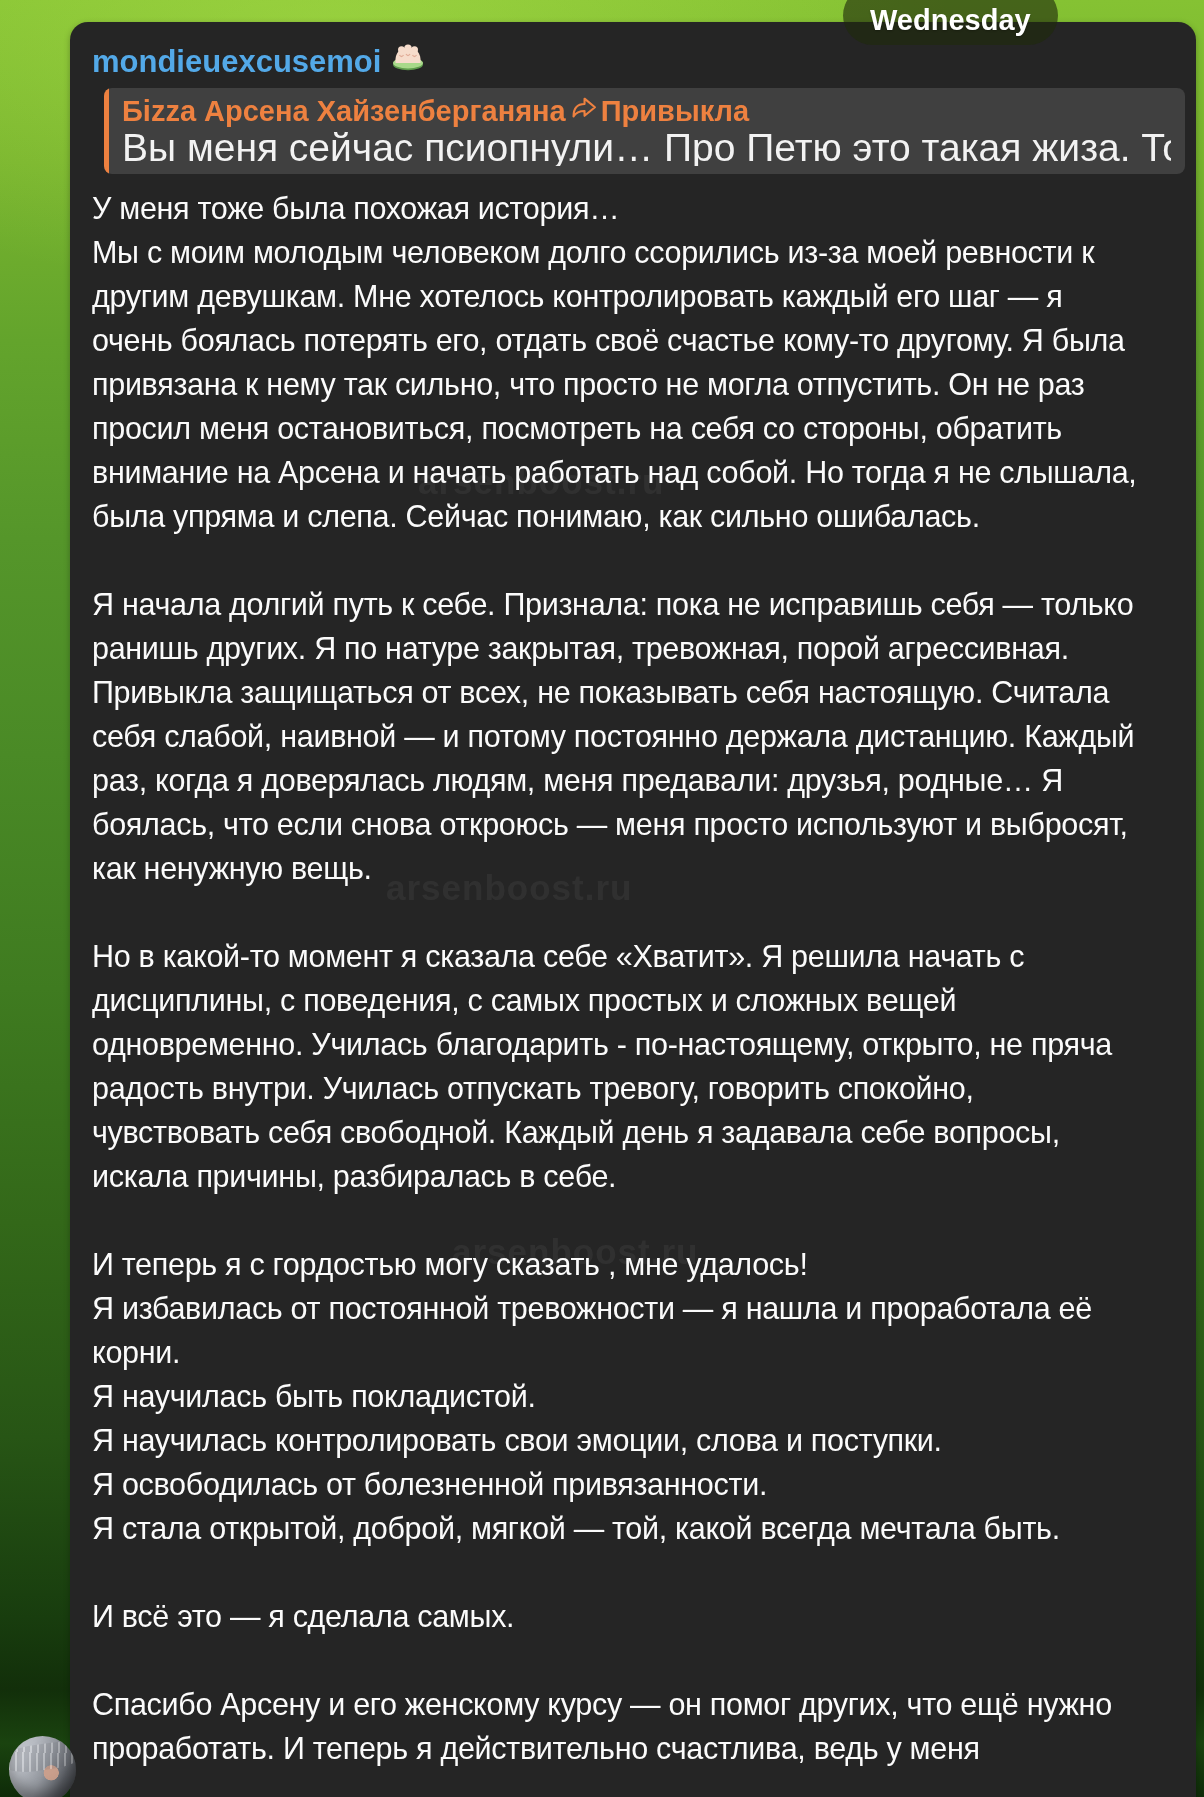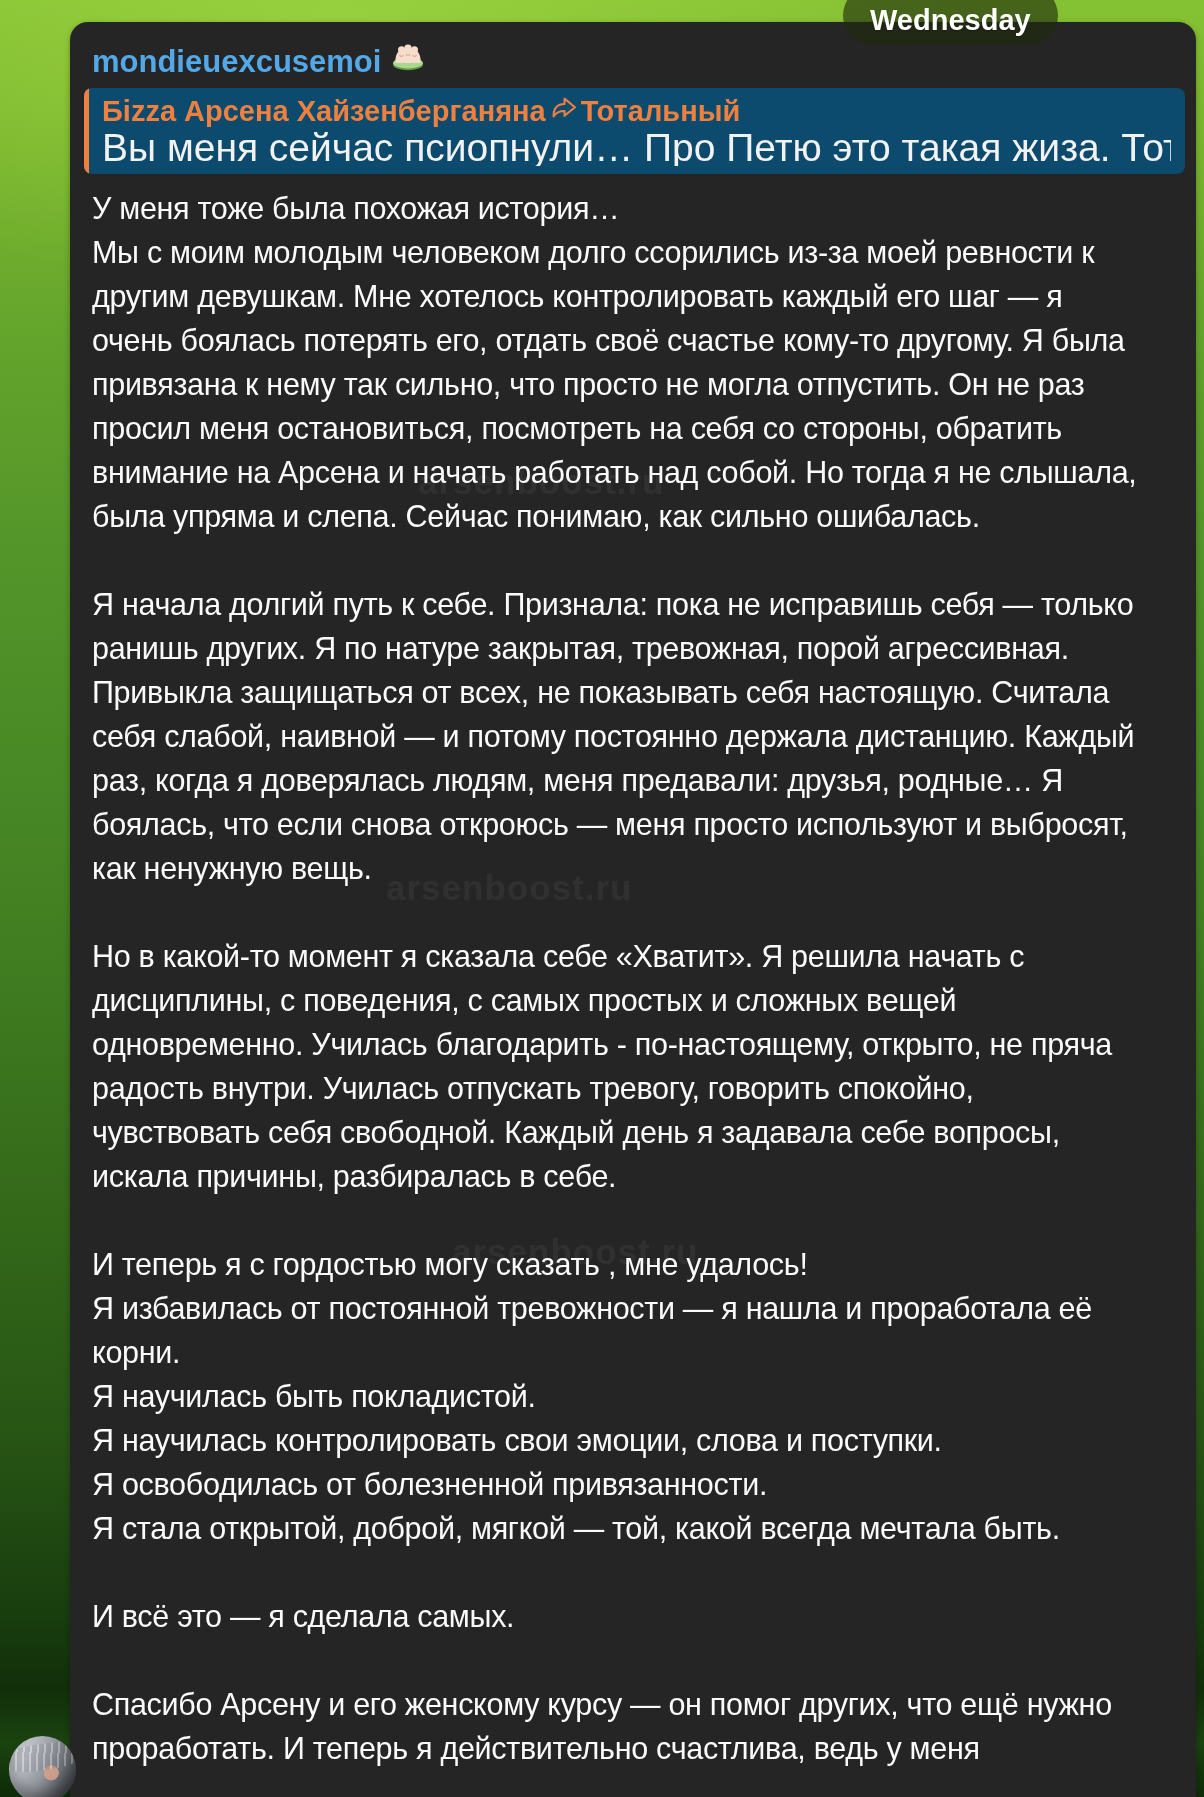--- a/index.html
+++ b/index.html
@@ -26,22 +26,22 @@
     box-sizing:border-box;padding:8px 0 0 0;
   }
   .username-row{
     margin:6px 36px 6px 22px;display:flex;align-items:flex-end;gap:9px;
     font-size:31px;font-weight:700;color:#53a9e8;line-height:40px;
   }
   .username-row .uname{white-space:nowrap;}
   .emoji-svg{display:inline-block;vertical-align:middle;}
   
   .quote{
-    position:relative;margin:4px 11px 8px 14px;
-    background:#0c4a6e;border-radius:8px;overflow:hidden;
+    position:relative;margin:4px 11px 8px 34px;
+    background:#404040;border-radius:8px;overflow:hidden;
     padding:5px 14px 8px 18px;box-sizing:border-box;
   }
   .quote::before{
     content:"";position:absolute;left:0;top:0;bottom:0;width:5px;background:#ee8140;
   }
   .quote-title{
     display:flex;align-items:center;gap:4px;
     color:#ee8140;font-weight:700;font-size:29px;line-height:36px;white-space:nowrap;overflow:hidden;
   }
   .quote-snippet{
@@ -105,21 +105,21 @@
     </div>
 
     <div class="quote">
       <div class="quote-title">
         <span>Бizza Арсена Хайзенберганяна</span>
         <span class="emoji-svg">
           <svg width="27" height="27" viewBox="0 0 26 26">
             <path d="M14 4.5 L24 12.8 L14 21 L14 16.3 C8.6 16.3 5.6 18.1 3.4 21.6 C3.4 13.4 7.6 9.6 14 9.6 Z" fill="none" stroke="#ee8140" stroke-width="2" stroke-linejoin="round"></path>
           </svg>
         </span>
-        <span>Тотальный</span>
+        <span>Привыкла</span>
       </div>
       <div class="quote-snippet">Вы меня сейчас псиопнули… Про Петю это такая жиза. Тотальный контрол…</div>
     </div>
 
     <div class="body">
       <p>У меня тоже была похожая история…
 Мы с моим молодым человеком долго ссорились из-за моей ревности к другим девушкам. Мне хотелось контролировать каждый его шаг — я очень боялась потерять его, отдать своё счастье кому-то другому. Я была привязана к нему так сильно, что просто не могла отпустить. Он не раз просил меня остановиться, посмотреть на себя со стороны, обратить внимание на Арсена и начать работать над собой. Но тогда я не слышала, была упряма и слепа. Сейчас понимаю, как сильно ошибалась.</p>
       <p>Я начала долгий путь к себе. Признала: пока не исправишь себя — только ранишь других. Я по натуре закрытая, тревожная, порой агрессивная. Привыкла защищаться от всех, не показывать себя настоящую. Считала себя слабой, наивной — и потому постоянно держала дистанцию. Каждый раз, когда я доверялась людям, меня предавали: друзья, родные… Я боялась, что если снова откроюсь — меня просто используют и выбросят, как ненужную вещь.</p>
       <p>Но в какой-то момент я сказала себе «Хватит». Я решила начать с дисциплины, с поведения, с самых простых и сложных вещей одновременно. Училась благодарить - по-настоящему, открыто, не пряча радость внутри. Училась отпускать тревогу, говорить спокойно, чувствовать себя свободной. Каждый день я задавала себе вопросы, искала причины, разбиралась в себе.</p>
       <p>И теперь я с гордостью могу сказать , мне удалось!

